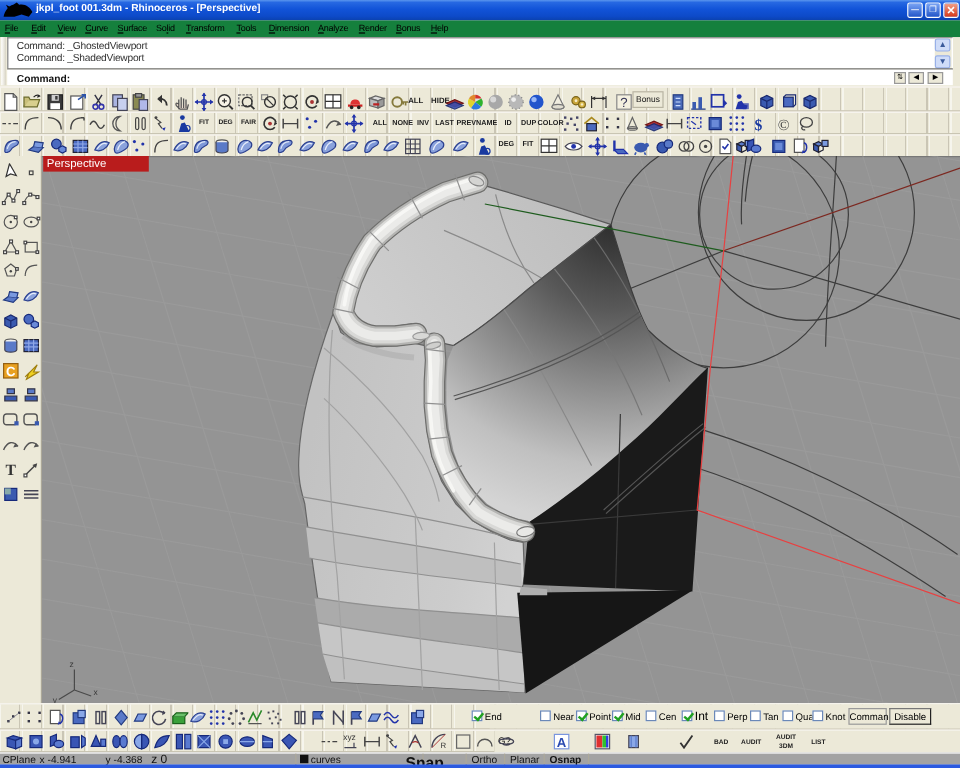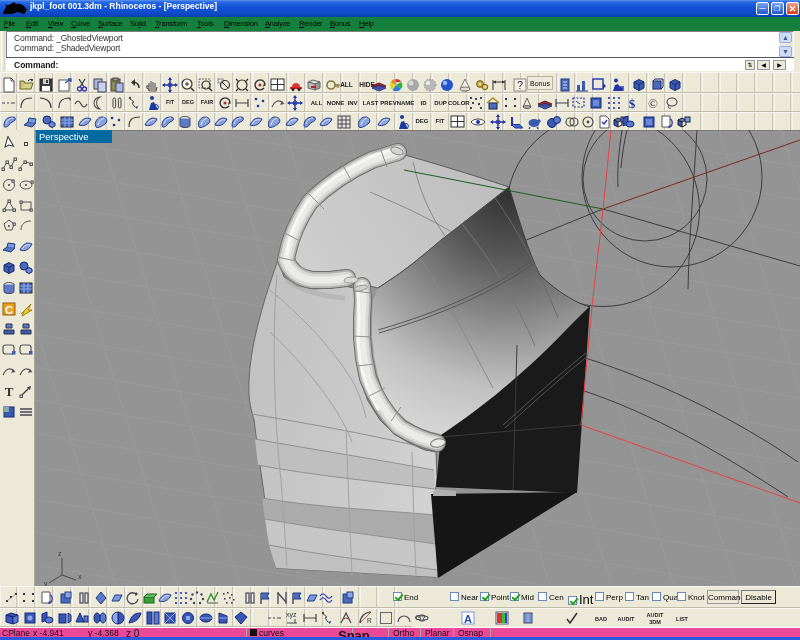--- a/index.html
+++ b/index.html
@@ -812,21 +812,21 @@
       <path d="M62,575 L62,558"></path>
       <path d="M62,575 L49,583"></path>
       <path d="M62,575 L76,580"></path>
     </g>
 <g font-size="7" fill="#3a3a3a" font-family="Liberation Sans">
       <text x="58" y="556">z</text>
       <text x="44" y="586">y</text>
       <text x="78" y="579">x</text>
     </g>
   </svg>
-<div class="abs" style="left:36px;top:130px;width:76px;height:13px;background:#0369a1;color:#fff;font-size:9.5px;line-height:13px;padding-left:3px">Perspective</div>
+<div class="abs" style="left:36px;top:130px;width:88px;height:13px;background:#b91c1c;color:#fff;font-size:9.5px;line-height:13px;padding-left:3px">Perspective</div>
 <div class="tb" style="top:586px;height:22px">
     <svg class="abs" style="left:4px;top:3px" width="16" height="16" viewBox="0 0 16 16">
       <g fill="#334">
         <rect x="2" y="10" width="2" height="2"></rect>
         <rect x="6" y="6" width="2" height="2"></rect>
         <rect x="11" y="3" width="2" height="2"></rect>
       </g>
       <path d="M3 11L12 4" stroke="#778" stroke-width=".7"></path>
     </svg>
     <svg class="abs" style="left:21px;top:3px" width="16" height="16" viewBox="0 0 16 16">
@@ -933,21 +933,21 @@
     <svg class="abs" style="left:340px;top:3px" width="16" height="16" viewBox="0 0 16 16">
       <rect x="3" y="4" width="9" height="9" fill="#4a6ac0" stroke="#223a80"></rect>
       <rect x="7" y="2" width="6" height="6" fill="#8aa8e8" stroke="#223a80"></rect>
     </svg>
     <div class="abs" style="left:408px;top:0;width:392px;height:20px;background:#ece9d8"></div>
     <div class="abs" style="left:393px;top:5px;font-size:8px;color:#000"><span class="cbx on"></span>End</div>
     <div class="abs" style="left:450px;top:5px;font-size:8px;color:#000"><span class="cbx"></span>Near</div>
     <div class="abs" style="left:480px;top:5px;font-size:8px;color:#000"><span class="cbx on"></span>Point</div>
     <div class="abs" style="left:510px;top:5px;font-size:8px;color:#000"><span class="cbx on"></span>Mid</div>
     <div class="abs" style="left:538px;top:5px;font-size:8px;color:#000"><span class="cbx"></span>Cen</div>
-    <div class="abs" style="left:568px;top:5px;font-size:13px;color:#000"><span class="cbx on"></span>Int</div>
+    <div class="abs" style="left:568px;top:5px;font-size:10px;color:#000"><span class="cbx on"></span>Int</div>
     <div class="abs" style="left:595px;top:5px;font-size:8px;color:#000"><span class="cbx"></span>Perp</div>
     <div class="abs" style="left:625px;top:5px;font-size:8px;color:#000"><span class="cbx"></span>Tan</div>
     <div class="abs" style="left:652px;top:5px;font-size:8px;color:#000"><span class="cbx"></span>Quad</div>
     <div class="abs" style="left:677px;top:5px;font-size:8px;color:#000"><span class="cbx"></span>Knot</div>
     <div class="abs" style="left:707px;top:3px;width:32px;height:14px;background:#ece9d8;border:1px solid #999;font-size:8px;text-align:center;line-height:13px">Command</div>
     <div class="abs" style="left:741px;top:3px;width:35px;height:14px;background:#ece9d8;border:1px solid #777;border-style:outset;font-size:8px;text-align:center;line-height:13px">Disable</div>
   </div>
 <div class="tb" style="top:608px;height:19px">
     <svg class="abs" style="left:4px;top:1px" width="16" height="16" viewBox="0 0 16 16">
       <path d="M2 5l5-2 7 2-5 2z M2 5v7l7 2V7z" fill="#3a56b4" stroke="#16297a"></path>
@@ -1054,30 +1054,30 @@
       <path d="M6 3v10m4-10v10" stroke="#5a7ac8"></path>
     </svg>
     <svg class="abs" style="left:564px;top:1px" width="16" height="16" viewBox="0 0 16 16">
       <path d="M3 9l3 4 7-10" fill="none" stroke="#333" stroke-width="1.5"></path>
     </svg>
     <div style="position:absolute;left:592px;top:3px;width:18px;height:14px;font-size:5.5px;font-weight:bold;color:#222;text-align:center;line-height:14px;">BAD</div>
     <div style="position:absolute;left:614px;top:3px;width:24px;height:14px;font-size:5.5px;font-weight:bold;color:#222;text-align:center;line-height:14px;">AUDIT</div>
     <div class="abs" style="left:642px;top:1px;width:26px;font-size:5.5px;font-weight:bold;color:#222;text-align:center;line-height:7px;padding-top:2px">AUDIT<br>3DM</div>
     <div style="position:absolute;left:672px;top:3px;width:20px;height:14px;font-size:5.5px;font-weight:bold;color:#222;text-align:center;line-height:14px;">LIST</div>
   </div>
-<div class="abs" style="left:0;top:627px;width:800px;height:10px;background:#ec4899;border-top:1px solid #fff">
+<div class="abs" style="left:0;top:627px;width:800px;height:10px;background:#a3a3a3;border-top:1px solid #fff">
 <div class="abs" style="left:2px;top:0px;font-size:8.5px;color:#111">CPlane</div>
 <div class="abs" style="left:33px;top:0px;font-size:8.5px;color:#111">x -4.941</div>
 <div class="abs" style="left:88px;top:0px;font-size:8.5px;color:#111">y -4.368</div>
 <div class="abs" style="left:126px;top:0px;font-size:10px;color:#111">z 0</div>
 <div class="abs" style="left:246px;top:0;width:1px;height:10px;background:#aca899"></div>
 <div class="abs" style="left:250px;top:1px;width:7px;height:7px;background:#111"></div>
 <div class="abs" style="left:259px;top:0px;font-size:8.5px;color:#111">curves</div>
 <div class="abs" style="left:352px;top:0;width:1px;height:10px;background:#aca899"></div>
 <div class="abs" style="left:338px;top:0px;font-size:13px;font-weight:bold;color:#111">Snap</div>
 <div class="abs" style="left:388px;top:0;width:1px;height:10px;background:#aca899"></div>
 <div class="abs" style="left:393px;top:0px;font-size:8.5px;color:#111">Ortho</div>
 <div class="abs" style="left:420px;top:0;width:1px;height:10px;background:#aca899"></div>
 <div class="abs" style="left:425px;top:0px;font-size:8.5px;color:#111">Planar</div>
 <div class="abs" style="left:453px;top:0;width:1px;height:10px;background:#aca899"></div>
-<div class="abs" style="left:458px;top:0px;font-size:8.5px;font-weight:normal;color:#111">Osnap</div>
+<div class="abs" style="left:458px;top:0px;font-size:8.5px;font-weight:bold;color:#111">Osnap</div>
 <div class="abs" style="left:490px;top:0;width:1px;height:10px;background:#aca899"></div>
 </div>
 <div class="abs" style="left:0;top:637px;width:800px;height:3px;background:#2b5ae0"></div>
 </body></html>

